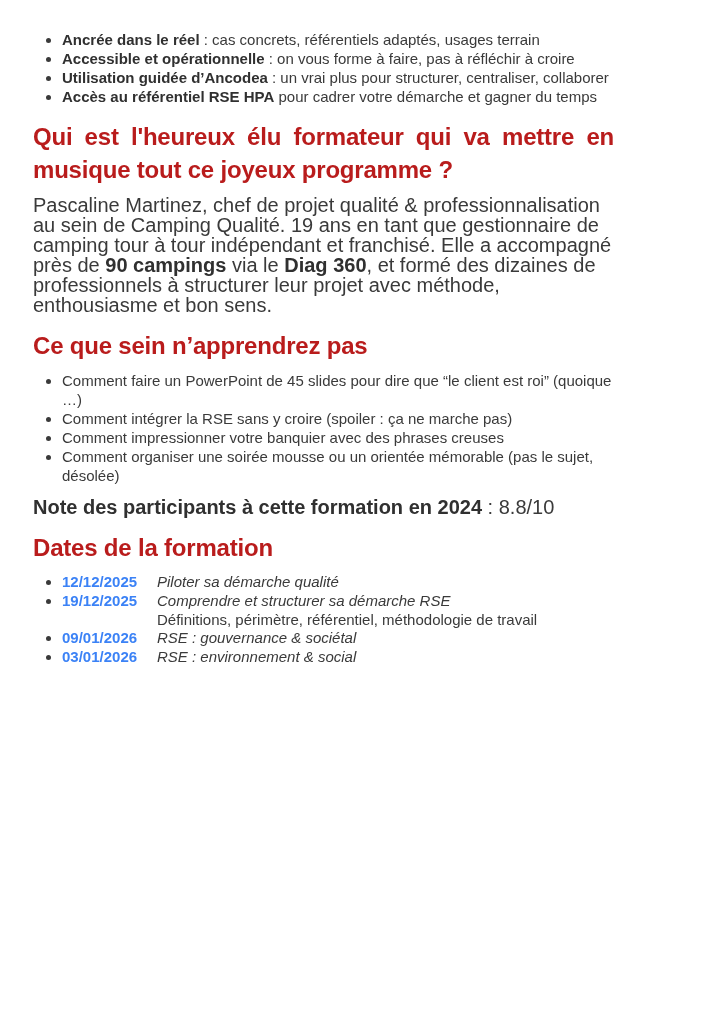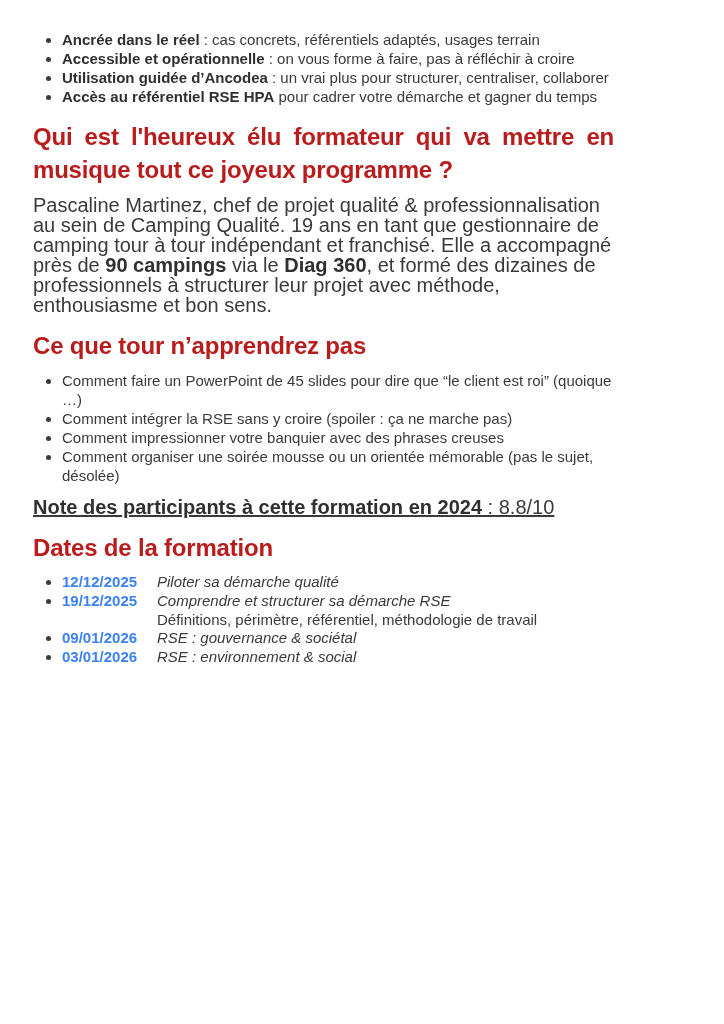--- a/index.html
+++ b/index.html
@@ -46,40 +46,40 @@
   .session-date {
     display: inline-block;
     width: 95px;
     font-weight: 700;
     color: #3b82f6;
     font-style: normal;
   }
   .session-title { font-style: italic; }
   .session-desc { text-indent: 95px; }
   .session-desc:empty { display: none; }
-  .note-line { margin-top: 0; text-decoration: underline; }
+  .note-line { margin-top: 0; }
 </style>
 </head>
 <body>
 
 <div class="page">
 
   <ul class="intro-list">
     <li><strong>Ancrée dans le réel</strong><span> : cas concrets, référentiels adaptés, usages terrain</span></li>
     <li><strong>Accessible et opérationnelle</strong><span> : on vous forme à faire, pas à réfléchir à croire</span></li>
     <li><strong>Utilisation guidée d’Ancodea</strong><span> : un vrai plus pour structurer, centraliser, collaborer</span></li>
     <li><strong>Accès au référentiel RSE HPA</strong><span> pour cadrer votre démarche et gagner du temps</span></li>
   </ul>
 
   <h2 class="justified">Qui est l'heureux élu formateur qui va mettre en musique tout ce joyeux programme ?</h2>
 
   <p><span>Pascaline Martinez, chef de projet qualité &amp; professionnalisation au sein de Camping Qualité. 19 ans en tant que gestionnaire de camping tour à tour indépendant et franchisé. Elle a accompagné près de </span><strong>90 campings</strong><span> via le </span><strong>Diag 360</strong><span>, et formé des dizaines de professionnels à structurer leur projet avec méthode, enthousiasme et bon sens.</span></p>
 
 
-  <h2>Ce que tour n’apprendrez pas</h2>
+  <h2>Ce que sein n’apprendrez pas</h2>
 
   <ul class="nolearn-list">
     <li>Comment faire un PowerPoint de 45 slides pour dire que “le client est roi” (quoique …)</li>
     <li>Comment intégrer la RSE sans y croire (spoiler : ça ne marche pas)</li>
     <li>Comment impressionner votre banquier avec des phrases creuses</li>
     <li>Comment organiser une soirée mousse ou un orientée mémorable (pas le sujet, désolée)</li>
   </ul>
 
   <p class="note-line"><strong>Note des participants à cette formation en 2024</strong><span> : 8.8/10</span></p>
 

